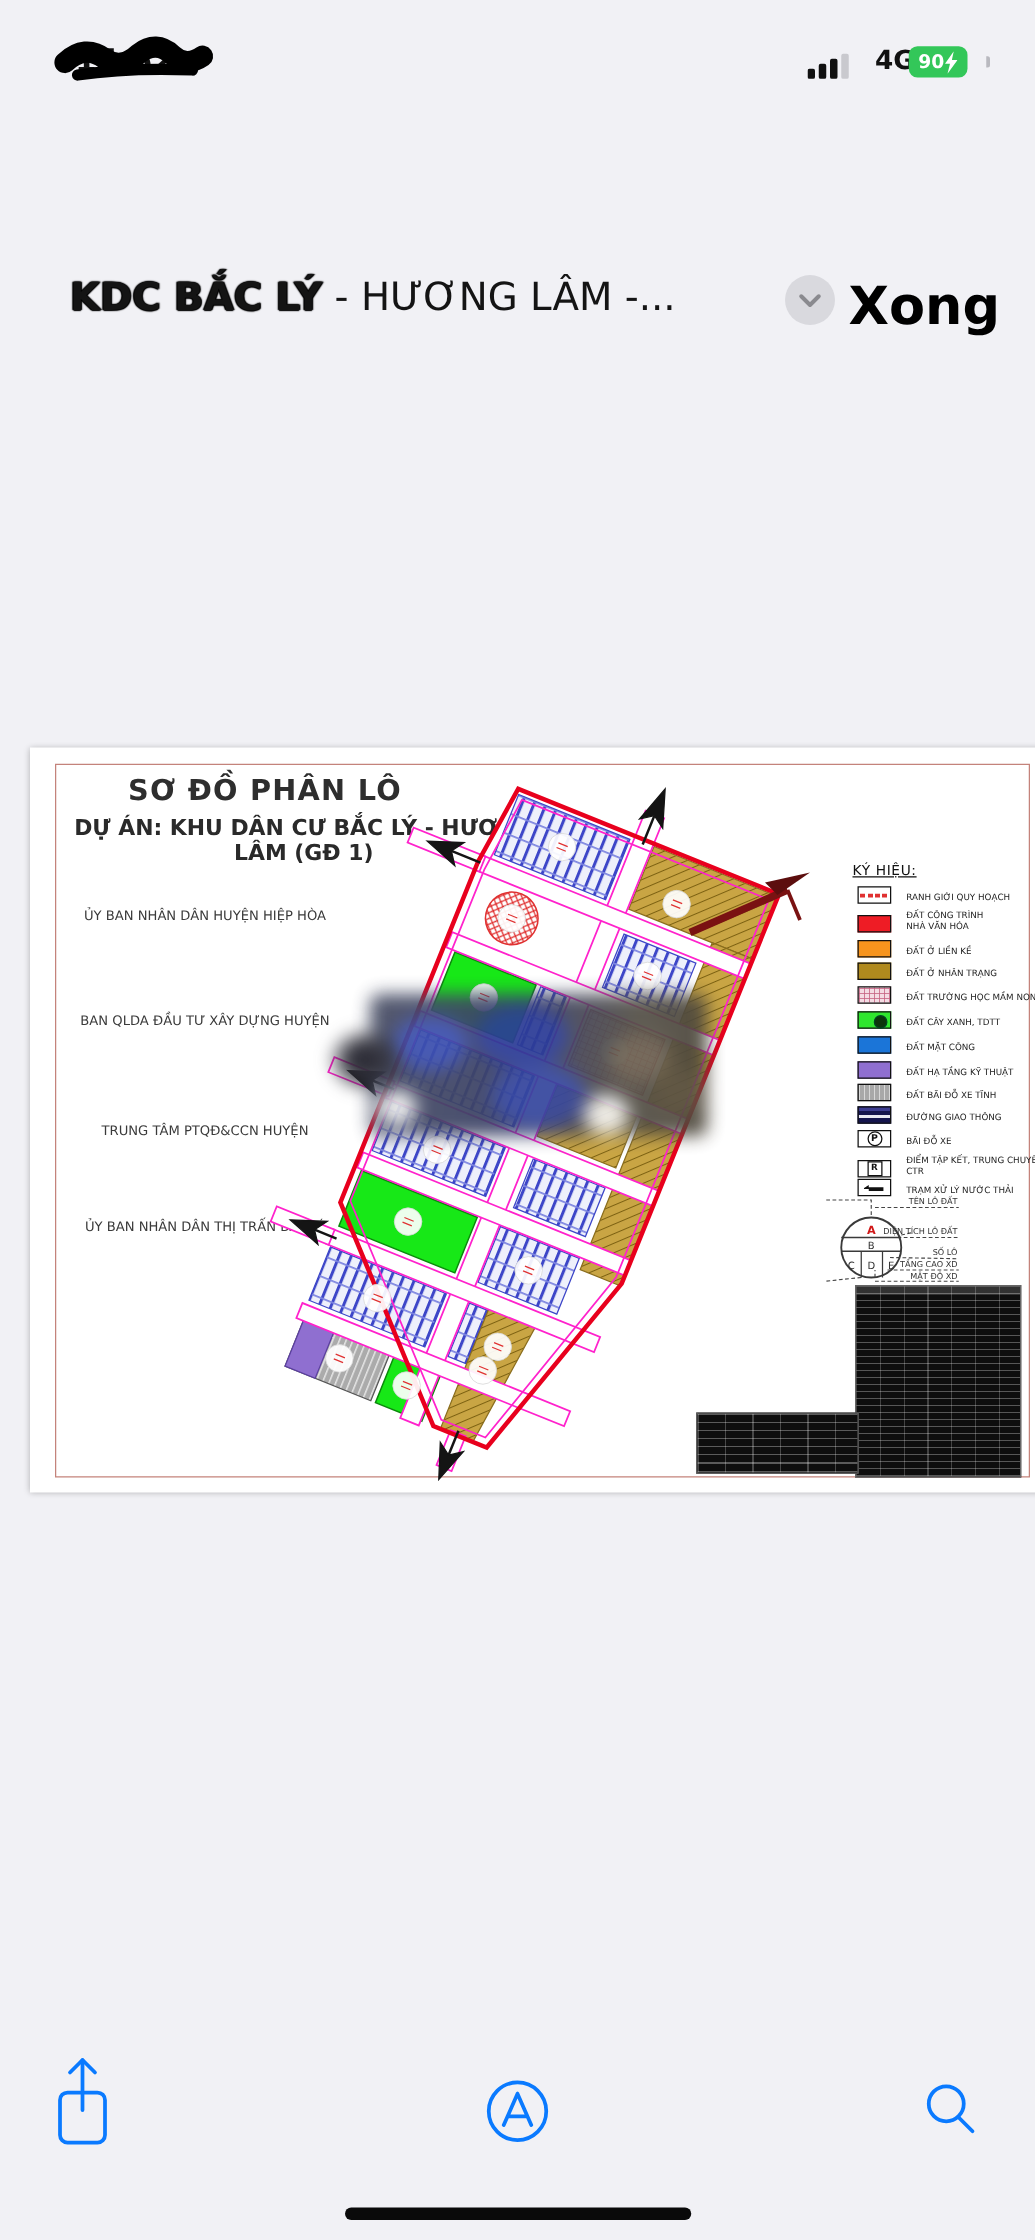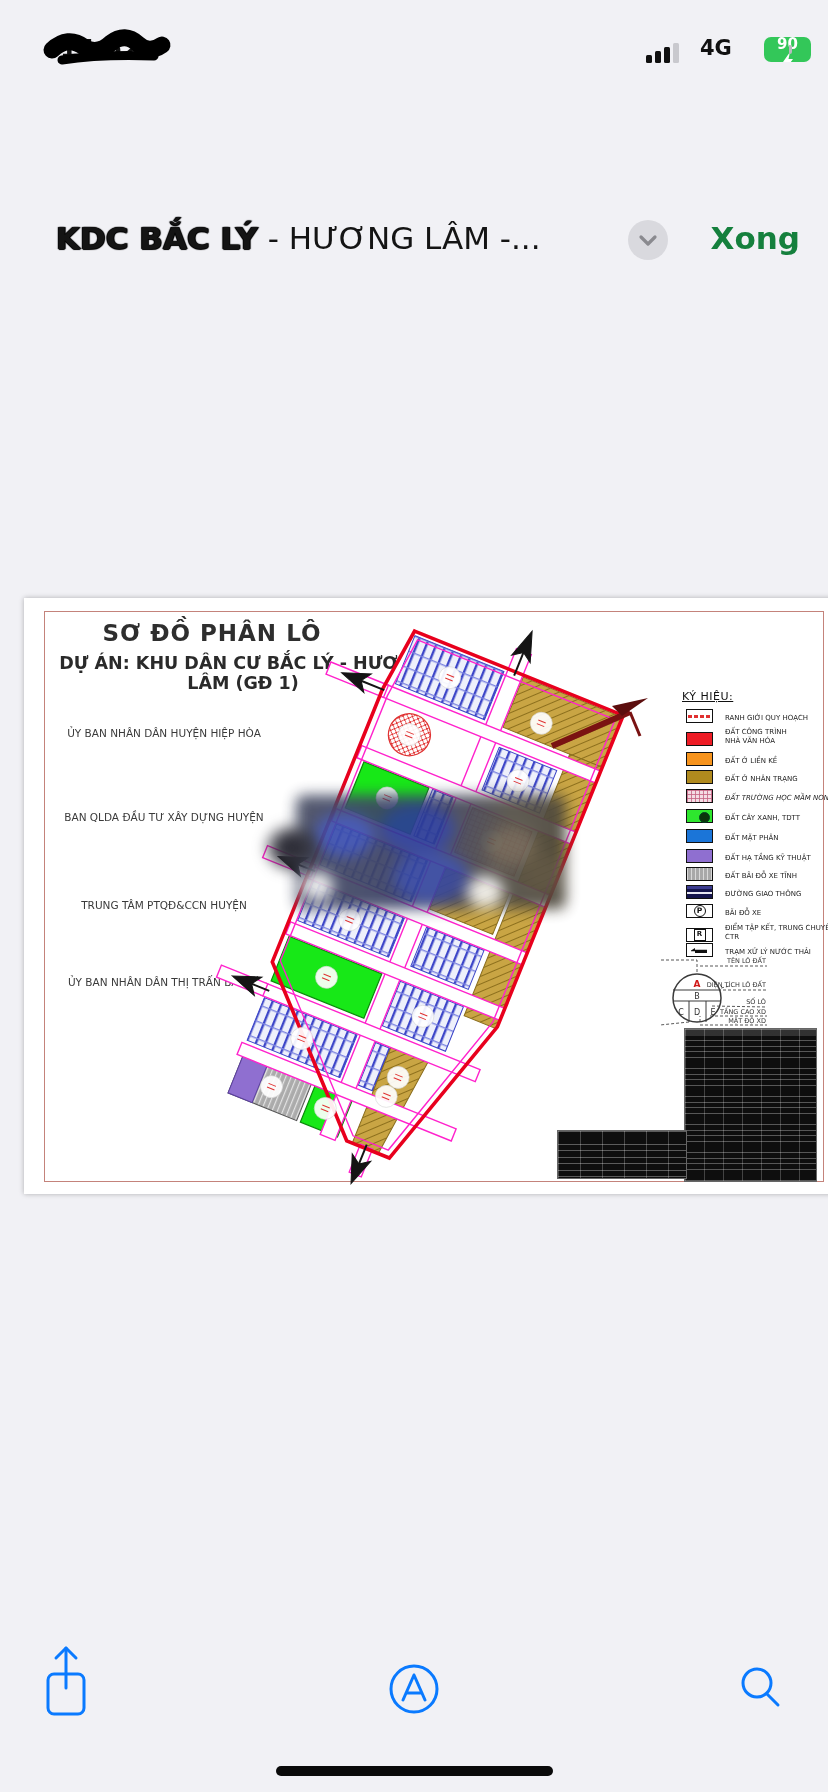--- a/index.html
+++ b/index.html
@@ -3,31 +3,31 @@
 <meta charset="utf-8">
 <style>
   html,body{margin:0;padding:0;}
   body{width:828px;height:1792px;position:relative;background:#f1f1f5;overflow:hidden;
        font-family:"DejaVu Sans","Liberation Sans",sans-serif;-webkit-font-smoothing:antialiased;}
   .abs{position:absolute;}
 
   
   #time{left:60px;top:34px;font-size:25px;font-weight:bold;color:#111;}
   #net-4g{left:700px;top:36px;font-size:21px;font-weight:600;color:#111;}
-  #battery{left:764px;top:37px;width:47px;height:25px;background:#33c759;border-radius:7px;
-           display:flex;align-items:center;justify-content:center;flex-direction:column;}
+  #battery{left:727px;top:37px;width:47px;height:25px;background:#33c759;border-radius:7px;
+           display:flex;align-items:center;justify-content:center;}
   #battery span{color:#fff;font-size:15px;font-weight:bold;line-height:1;}
   #battery-cap{left:789px;top:45px;width:3px;height:9px;background:#b9b9bf;border-radius:0 2px 2px 0;}
 
   
   #navbar{left:16px;top:100px;width:828px;height:80px;}
   #doc-title{left:40px;top:120px;font-size:31px;color:#141414;white-space:nowrap;}
   #doc-title b{font-weight:900;text-shadow:0 0 1px #000,1px 0 1px #000,0 1px 1px #000,-1px 0 1px #000;}
   #chevron-btn{left:612px;top:120px;width:40px;height:40px;border-radius:50%;background:#d9d9de;}
-  #done-btn{right:44px;top:120px;font-size:31px;font-weight:600;color:#15803d;}
+  #done-btn{right:44px;top:120px;font-size:42px;font-weight:600;color:#000000;}
 
   
   #page{left:24px;top:598px;width:812px;height:596px;background:#fff;
         box-shadow:0 0 5px rgba(0,0,0,.28);}
   #page-border{left:20px;top:13px;width:778px;height:569px;border:1px solid #c4837b;}
   #plan-title{left:48px;top:22px;width:280px;text-align:center;font-size:23px;font-weight:bold;
               color:#2e2e2e;letter-spacing:1px;}
   #plan-subtitle{left:14px;top:55px;width:410px;text-align:center;font-size:17.5px;font-weight:bold;
                  color:#2a2a2a;}
   .org{left:40px;width:200px;text-align:center;font-size:10.5px;color:#3a3a3a;white-space:nowrap;
@@ -39,21 +39,21 @@
 
   
   #legend-head{left:658px;top:92px;font-size:11px;font-weight:normal;color:#111;
                text-decoration:underline;letter-spacing:.5px;}
   .lg-item{position:absolute;left:662px;display:flex;align-items:flex-end;}
   .lg-item .sw{width:27px;height:14px;border:1.6px solid #111;box-sizing:border-box;flex:none;
                position:relative;display:flex;align-items:center;justify-content:center;}
   .lg-item .lb{margin-left:12px;font-size:7px;color:#222;white-space:pre-line;line-height:1.25;}
   .lg-item:nth-child(1){top:111px;} .lg-item:nth-child(2){top:130px;}
   .lg-item:nth-child(3){top:154px;} .lg-item:nth-child(4){top:172px;}
-  .lg-item:nth-child(5){top:191px;font-style:italic;} .lg-item:nth-child(6){top:211px;}
+  .lg-item:nth-child(5){top:191px;} .lg-item:nth-child(6){top:211px;}
   .lg-item:nth-child(7){top:231px;} .lg-item:nth-child(8){top:251px;}
   .lg-item:nth-child(9){top:269px;} .lg-item:nth-child(10){top:287px;}
   .lg-item:nth-child(11){top:306px;} .lg-item:nth-child(12){top:326px;}
   .lg-item:nth-child(13){top:345px;}
   .sw.boundary{background:#fff;}
   .sw.boundary::after{content:'';position:absolute;left:1px;right:1px;top:5px;height:3px;
       background:repeating-linear-gradient(to right,#e03131 0 4px,#fff 4px 6px);}
   .sw.checker{background:#f4dce4;
       background-image:repeating-linear-gradient(to right,rgba(197,98,130,.8) 0 1px,transparent 1px 4px),
                        repeating-linear-gradient(to bottom,rgba(197,98,130,.8) 0 1px,transparent 1px 4px);}
@@ -168,21 +168,21 @@
       <div class="lg-item">
         <span class="sw checker" style=""></span>
         <span class="lb">ĐẤT TRƯỜNG HỌC MẦM NON</span>
       </div>
       <div class="lg-item">
         <span class="sw green" style="background: rgb(46, 230, 46);"></span>
         <span class="lb">ĐẤT CÂY XANH, TDTT</span>
       </div>
       <div class="lg-item">
         <span class="sw " style="background: rgb(27, 117, 216);"></span>
-        <span class="lb">ĐẤT MẶT PHÂN</span>
+        <span class="lb">ĐẤT MẶT CÔNG</span>
       </div>
       <div class="lg-item">
         <span class="sw " style="background: rgb(143, 111, 208);"></span>
         <span class="lb">ĐẤT HẠ TẦNG KỸ THUẬT</span>
       </div>
       <div class="lg-item">
         <span class="sw stripes" style=""></span>
         <span class="lb">ĐẤT BÃI ĐỖ XE TĨNH</span>
       </div>
       <div class="lg-item">

